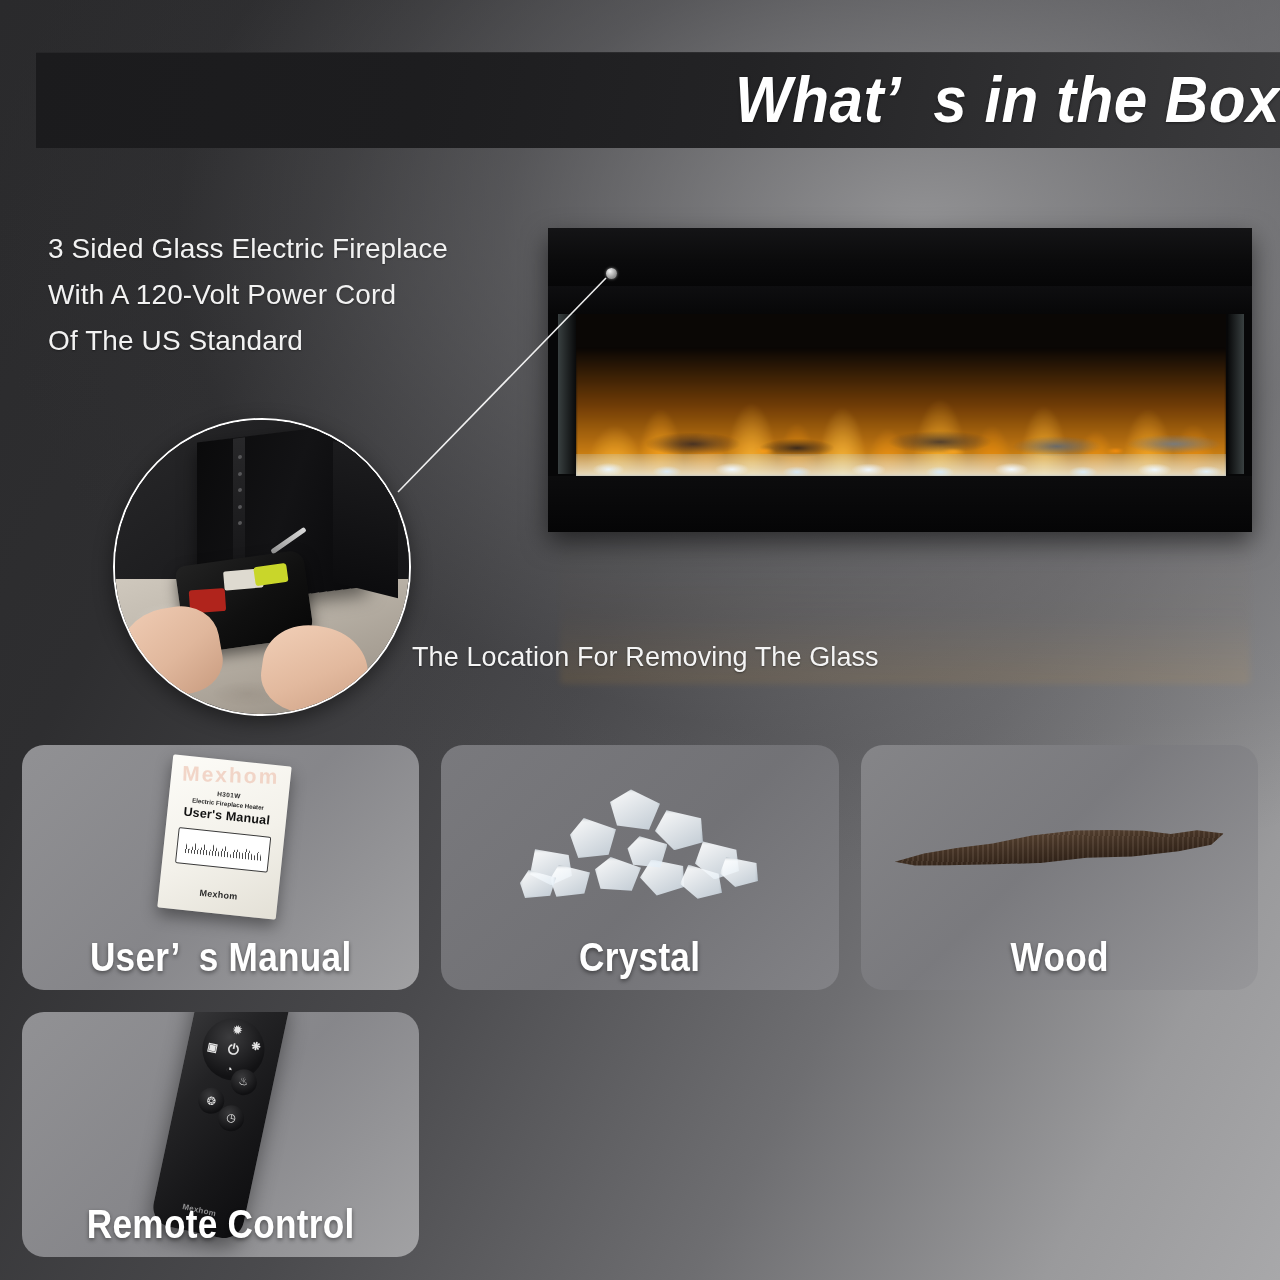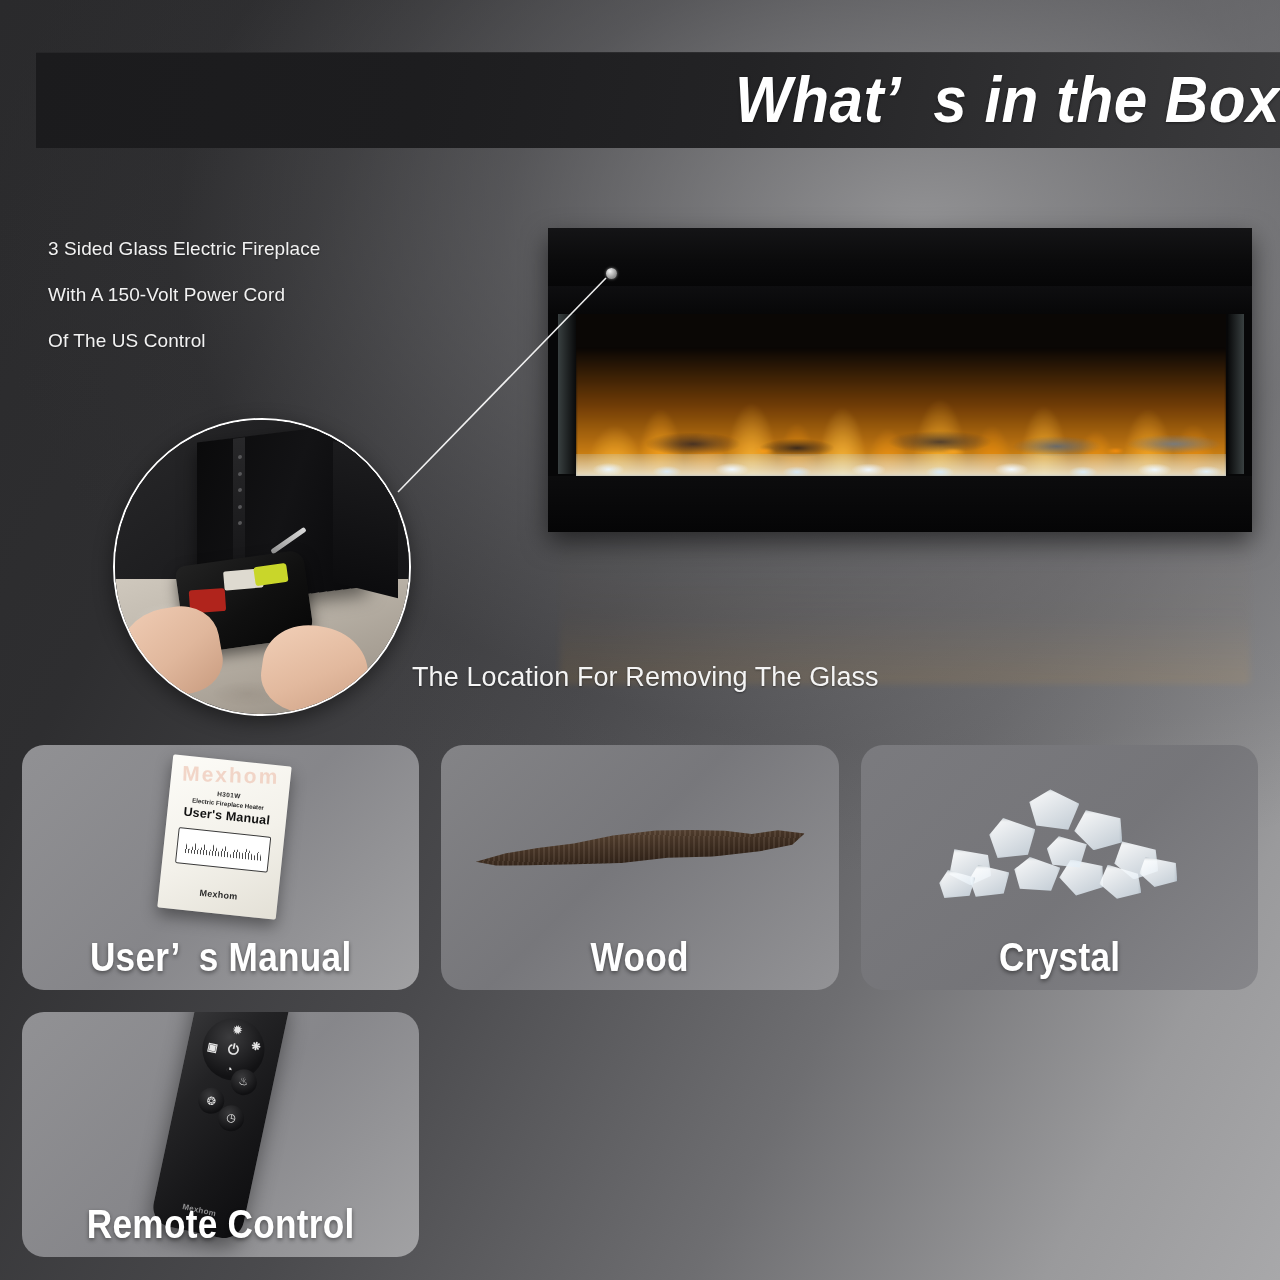--- a/index.html
+++ b/index.html
@@ -28,21 +28,21 @@
     font-size:64px;letter-spacing:.5px;
     font-family:"Liberation Sans","DejaVu Sans",sans-serif;
     transform:scaleX(.94);transform-origin:right center;
     padding-right:38px;white-space:pre;
     text-shadow:0 1px 3px rgba(0,0,0,.5);
   }
 
   
   #desc{
     position:absolute;left:48px;top:226px;width:520px;
-    color:#f2f2f2;font-size:19px;line-height:46px;font-weight:400;
+    color:#f2f2f2;font-size:28px;line-height:46px;font-weight:400;
     letter-spacing:.1px;
     text-shadow:0 1px 2px rgba(0,0,0,.35);
   }
   #desc div{white-space:nowrap;}
 
   
   #fireplace-wrap{position:absolute;left:548px;top:228px;width:704px;height:304px;}
   .fp-body{position:absolute;inset:0;background:#070708;border-radius:2px;
     box-shadow:0 10px 26px rgba(0,0,0,.55);}
   .fp-toplip{position:absolute;left:0;top:0;width:100%;height:58px;
@@ -157,21 +157,21 @@
     background:linear-gradient(90deg,#9a9a9a,#d8d8d8);transform:rotate(-35deg);border-radius:2px;}
   .cp-hand1{position:absolute;left:2%;bottom:6%;width:34%;height:30%;
     background:linear-gradient(150deg,#f0ccb4 0%,#e0b79c 55%,#c99c80 100%);
     border-radius:48% 40% 36% 52%;transform:rotate(-10deg);}
   .cp-hand2{position:absolute;left:50%;bottom:0%;width:36%;height:30%;
     background:linear-gradient(150deg,#f2d0b8 0%,#e2b99e 55%,#cb9e82 100%);
     border-radius:46% 50% 34% 40%;transform:rotate(8deg);}
 
   
   #circle-caption{
-    position:absolute;left:412px;top:662px;
+    position:absolute;left:412px;top:642px;
     color:#f4f4f4;font-size:27px;letter-spacing:.1px;white-space:nowrap;
     text-shadow:0 1px 2px rgba(0,0,0,.4);
   }
 
   
   #grid{
     position:absolute;left:22px;top:745px;width:1236px;height:512px;
     display:grid;grid-template-columns:repeat(3,1fr);grid-template-rows:repeat(2,1fr);
     gap:22px;
   }
@@ -275,22 +275,22 @@
 <body>
 
 <div id="stage">
 
   <div id="headerband">
     <div id="title">What’  s in the Box</div>
   </div>
 
   <div id="desc">
     <div>3 Sided Glass Electric Fireplace</div>
-    <div>With A 150-Volt Power Cord</div>
-    <div>Of The US Control</div>
+    <div>With A 120-Volt Power Cord</div>
+    <div>Of The US Standard</div>
   </div>
 
   <div id="fp-reflection"></div>
 
   <div id="fireplace-wrap">
     <div class="fp-body">
       <div class="fp-toplip"></div>
       <div class="fp-topbezel">
         <div class="fp-panel">
           <span class="pnum">C</span>
@@ -352,27 +352,20 @@
         <div class="mn-page">
           <div class="mn-wm">Mexhom</div>
           <div class="mn-model">H301W</div>
           <div class="mn-sub">Electric Fireplace Heater</div>
           <div class="mn-title">User's Manual</div>
           <div class="mn-draw"></div>
           <div class="mn-brand">Mexhom</div>
         </div>
       </div>
       <div class="tile-label">User’  s Manual</div>
-    </div>
-
-    <div class="tile t5">
-      <div class="tile-art">
-        <div class="wd-log"></div>
-      </div>
-      <div class="tile-label">Wood</div>
     </div>
 
     <div class="tile t4">
       <div class="tile-art">
         <div class="cr-pile">
           <div class="cr-chunk" style="left:6%;top:54%;width:42px;height:36px;clip-path:polygon(12% 0,92% 16%,100% 74%,50% 100%,0 70%);"></div>
           <div class="cr-chunk" style="left:22%;top:30%;width:46px;height:40px;clip-path:polygon(30% 0,100% 28%,84% 92%,18% 100%,0 42%);"></div>
           <div class="cr-chunk" style="left:38%;top:8%;width:50px;height:42px;clip-path:polygon(42% 0,100% 34%,78% 96%,14% 86%,0 30%);"></div>
           <div class="cr-chunk" style="left:56%;top:24%;width:48px;height:40px;clip-path:polygon(24% 0,96% 20%,100% 80%,40% 100%,0 52%);"></div>
           <div class="cr-chunk" style="left:72%;top:48%;width:44px;height:38px;clip-path:polygon(18% 0,94% 22%,100% 78%,44% 100%,0 58%);"></div>
@@ -381,20 +374,27 @@
           <div class="cr-chunk" style="left:50%;top:62%;width:44px;height:36px;clip-path:polygon(26% 0,98% 18%,100% 76%,38% 100%,0 50%);"></div>
           <div class="cr-chunk" style="left:66%;top:66%;width:42px;height:34px;clip-path:polygon(20% 0,92% 26%,100% 82%,42% 100%,0 56%);"></div>
           <div class="cr-chunk" style="left:45%;top:44%;width:40px;height:34px;clip-path:polygon(30% 0,100% 24%,82% 92%,14% 84%,0 36%);"></div>
           <div class="cr-chunk" style="left:2%;top:70%;width:36px;height:28px;clip-path:polygon(24% 0,100% 28%,84% 92%,14% 100%,0 46%);"></div>
           <div class="cr-chunk" style="left:82%;top:60%;width:38px;height:30px;clip-path:polygon(16% 0,96% 20%,100% 80%,40% 100%,0 54%);"></div>
         </div>
       </div>
       <div class="tile-label">Crystal</div>
     </div>
 
+    <div class="tile t5">
+      <div class="tile-art">
+        <div class="wd-log"></div>
+      </div>
+      <div class="tile-label">Wood</div>
+    </div>
+
     <div class="tile t6">
       <div class="tile-art">
         <div class="rm-body">
           <div class="rm-disc">
             <b class="c">⏻</b>
             <b class="t">✹</b>
             <b class="r">❋</b>
             <b class="l">▣</b>
             <b class="b">◔</b>
           </div>

